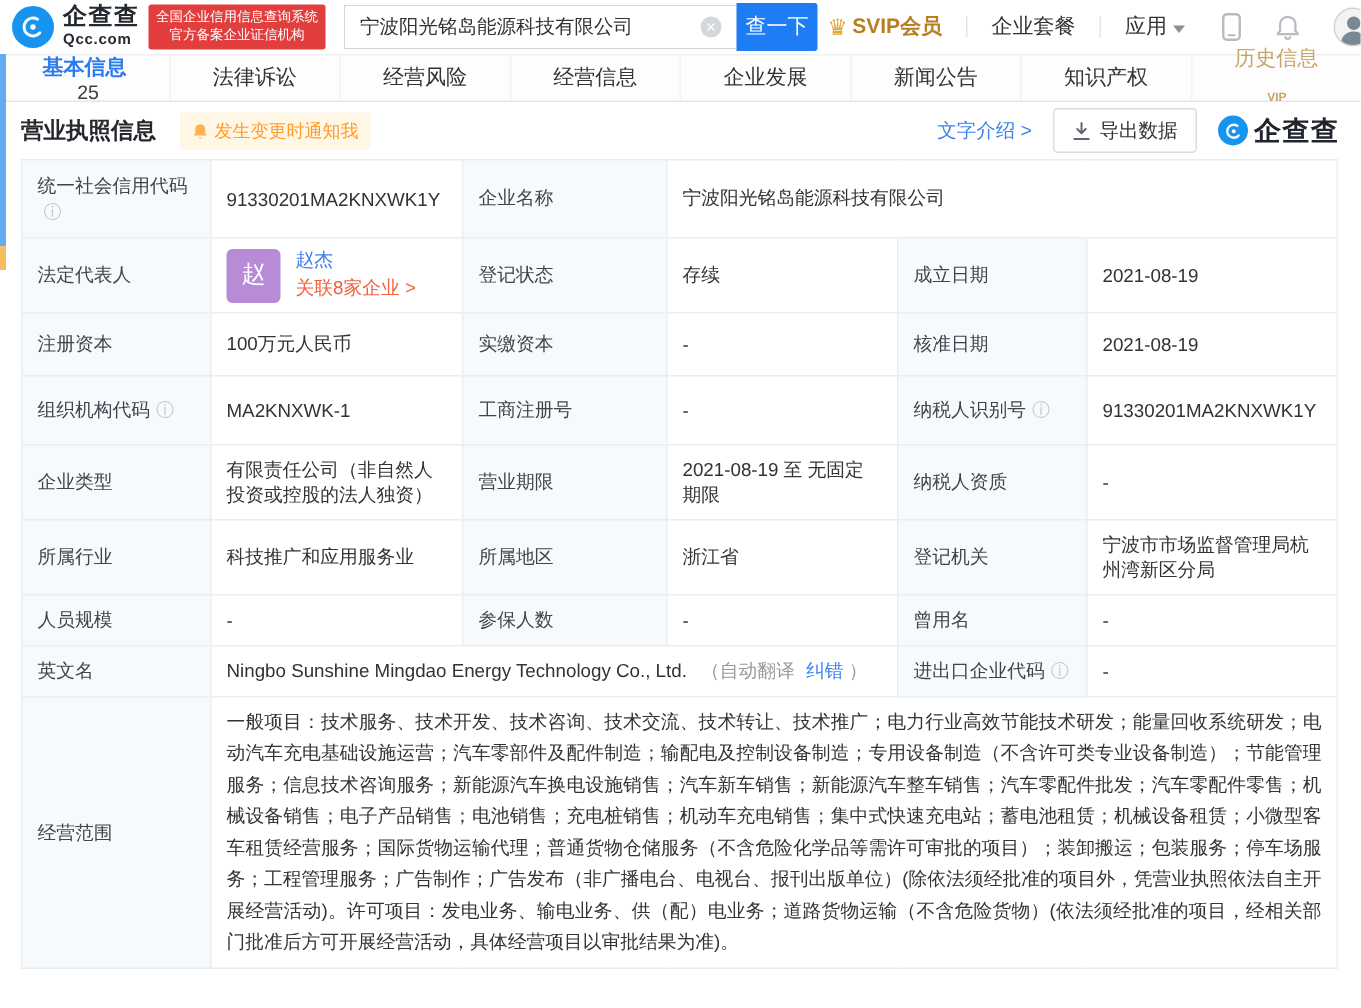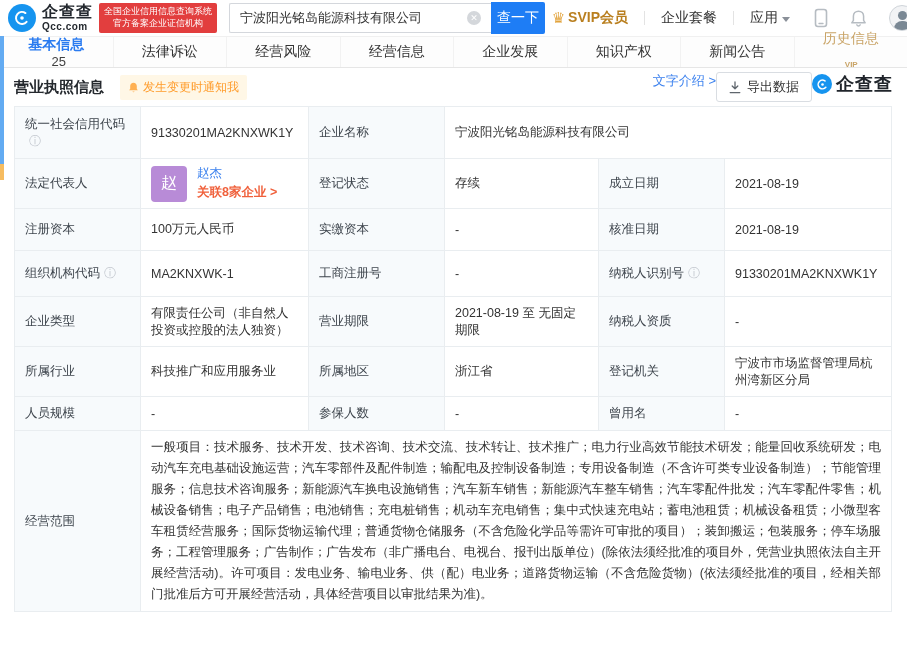--- a/index.html
+++ b/index.html
@@ -40,35 +40,35 @@
   .tab .vip-sup { font-size:8px; font-weight:bold; color:#c9a467; position:relative; top:-6px; margin-left:1px;margin-top:18px; }
 
   
   .edge-strip-blue { position:absolute; left:0; top:36px; width:4px; height:128px; background:#63abf2; z-index:5; }
   .edge-strip-orange { position:absolute; left:0; top:164px; width:4px; height:16px; background:#f6bc60; z-index:5; }
 
   
   .section-header { height:38px; display:flex; align-items:center; padding:0 14px; }
   .section-title { font-size:15px; font-weight:bold; color:#25292e; }
   .notify-badge { margin-left:16px; display:flex; align-items:center; gap:4px; background:#fff7e6; color:#ff9c2b; font-size:12px; padding:4px 8px; border-radius:2px; cursor:pointer; }
-  .sec-right { margin-left:auto; display:flex; align-items:flex-start; }
+  .sec-right { margin-left:auto; display:flex; align-items:center; gap:14px; }
   .text-intro { color:#3d82ee; font-size:13px; cursor:pointer; }
   .export-btn { display:flex; align-items:center; gap:6px; border:1px solid #d9dde2; background:#fff; border-radius:3px; padding:5px 12px; font-size:13px; color:#333; cursor:pointer; font-family:inherit; }
   .watermark { display:flex; align-items:center; gap:4px; }
   .wm-circle { width:20px; height:20px; border-radius:50%; background:#1694ef; display:flex; align-items:center; justify-content:center; }
   .wm-text { font-size:18px; font-weight:bold; color:#20252b; letter-spacing:1px; }
 
   
   .license-table { width:877px; margin:0 14px; border-collapse:collapse; table-layout:fixed; font-size:12.5px; }
   .license-table td { border:1px solid #e9edf0; padding:6px 10px; vertical-align:middle; color:#333; word-break:break-all; }
   .license-table td.lbl { background:#f7fafc; color:#3e454d; }
   tr.h52{height:52px} tr.h50{height:50px} tr.h42{height:42px} tr.h46{height:46px} tr.h34{height:34px} tr.h168{height:168px}
   .info-icon { color:#c3c8cf; font-size:12px; margin-left:4px; cursor:pointer; font-style:normal; }
   .link-blue { color:#3d82ee; cursor:pointer; }
-  .link-orange { color:#f0613c; cursor:pointer;font-weight:bold; }
+  .link-orange { color:#f0613c; cursor:pointer; }
   .muted { color:#999; }
   .rep-cell { display:flex; align-items:center; gap:10px; }
   .rep-avatar { width:36px; height:36px; border-radius:4px; background:#b88bd7; color:#fff; font-size:16px; display:flex; align-items:center; justify-content:center; flex:0 0 auto; }
   .rep-lines { display:flex; flex-direction:column; gap:3px; line-height:1.25; }
   .scope-text { line-height:21px; text-align:justify; }
   .addr-links { margin-left:8px; }
   .addr-links span { margin-right:14px; }
 </style>
 </head>
 <body>
@@ -139,24 +139,24 @@
   <div class="tab">
       <span>经营风险</span>
     </div>
   <div class="tab">
       <span>经营信息</span>
     </div>
   <div class="tab">
       <span>企业发展</span>
     </div>
   <div class="tab">
+      <span>新闻公告</span>
+    </div>
+  <div class="tab">
       <span>知识产权</span>
-    </div>
-  <div class="tab">
-      <span>新闻公告</span>
     </div>
   <div class="tab vip">
     <span>历史信息</span>
       <sup class="vip-sup">VIP</sup>
   </div>
 </div>
 
 <div class="section-header">
   <span class="section-title">营业执照信息</span>
   <span class="notify-badge">
@@ -260,20 +260,31 @@
 
   <tr class="h34">
     <td class="lbl">人员规模</td>
     <td>-</td>
     <td class="lbl">参保人数</td>
     <td>-</td>
     <td class="lbl">曾用名</td>
     <td>-</td>
   </tr>
 
+  <tr class="h34">
+    <td class="lbl">英文名</td>
+    <td colspan="3">
+      <span>Ningbo Sunshine Mingdao Energy Technology Co., Ltd.</span>
+      <span class="muted" style="margin-left:6px;">（自动翻译</span>
+      <span class="link-blue" style="margin-left:4px;">纠错</span>
+      <span class="muted">）</span>
+    </td>
+    <td class="lbl"><span>进出口企业代码</span><span class="info-icon">ⓘ</span></td>
+    <td>-</td>
+  </tr>
 
 
   <tr class="h168">
     <td class="lbl">经营范围</td>
     <td colspan="5">
       <div class="scope-text">一般项目：技术服务、技术开发、技术咨询、技术交流、技术转让、技术推广；电力行业高效节能技术研发；能量回收系统研发；电动汽车充电基础设施运营；汽车零部件及配件制造；输配电及控制设备制造；专用设备制造（不含许可类专业设备制造）；节能管理服务；信息技术咨询服务；新能源汽车换电设施销售；汽车新车销售；新能源汽车整车销售；汽车零配件批发；汽车零配件零售；机械设备销售；电子产品销售；电池销售；充电桩销售；机动车充电销售；集中式快速充电站；蓄电池租赁；机械设备租赁；小微型客车租赁经营服务；国际货物运输代理；普通货物仓储服务（不含危险化学品等需许可审批的项目）；装卸搬运；包装服务；停车场服务；工程管理服务；广告制作；广告发布（非广播电台、电视台、报刊出版单位）(除依法须经批准的项目外，凭营业执照依法自主开展经营活动)。许可项目：发电业务、输电业务、供（配）电业务；道路货物运输（不含危险货物）(依法须经批准的项目，经相关部门批准后方可开展经营活动，具体经营项目以审批结果为准)。</div>
     </td>
   </tr>
 </tbody>
   </table>

